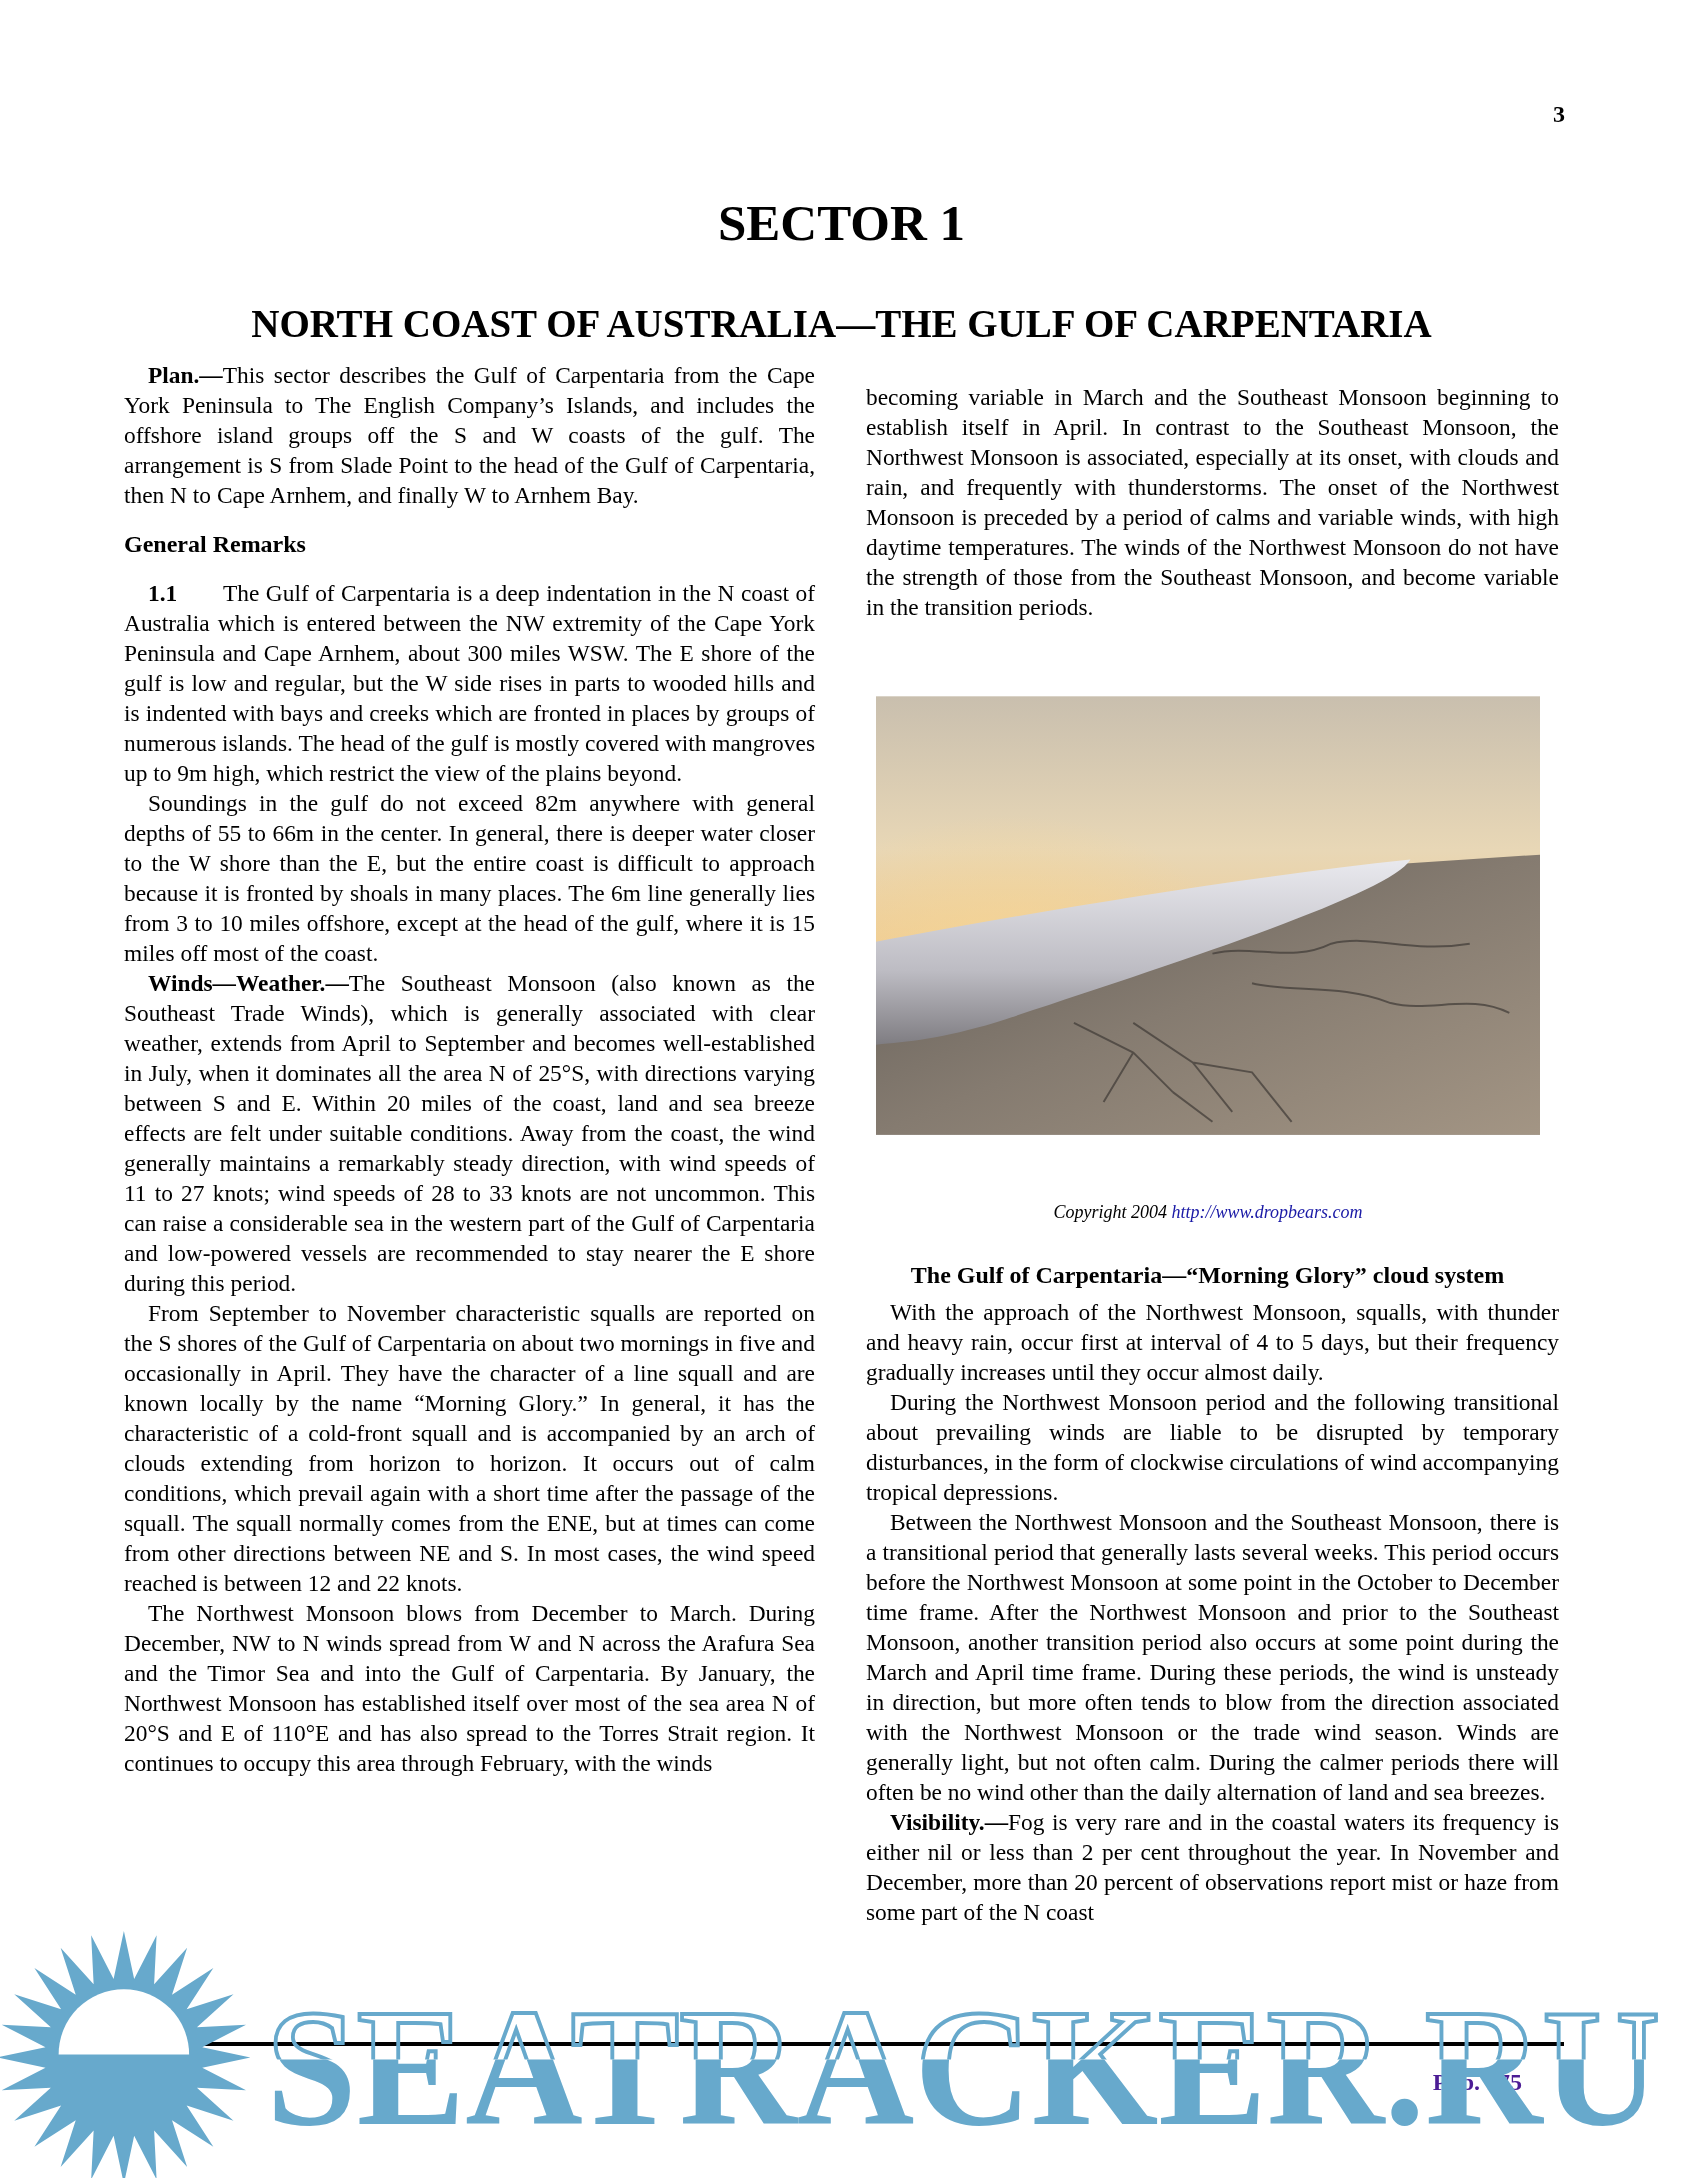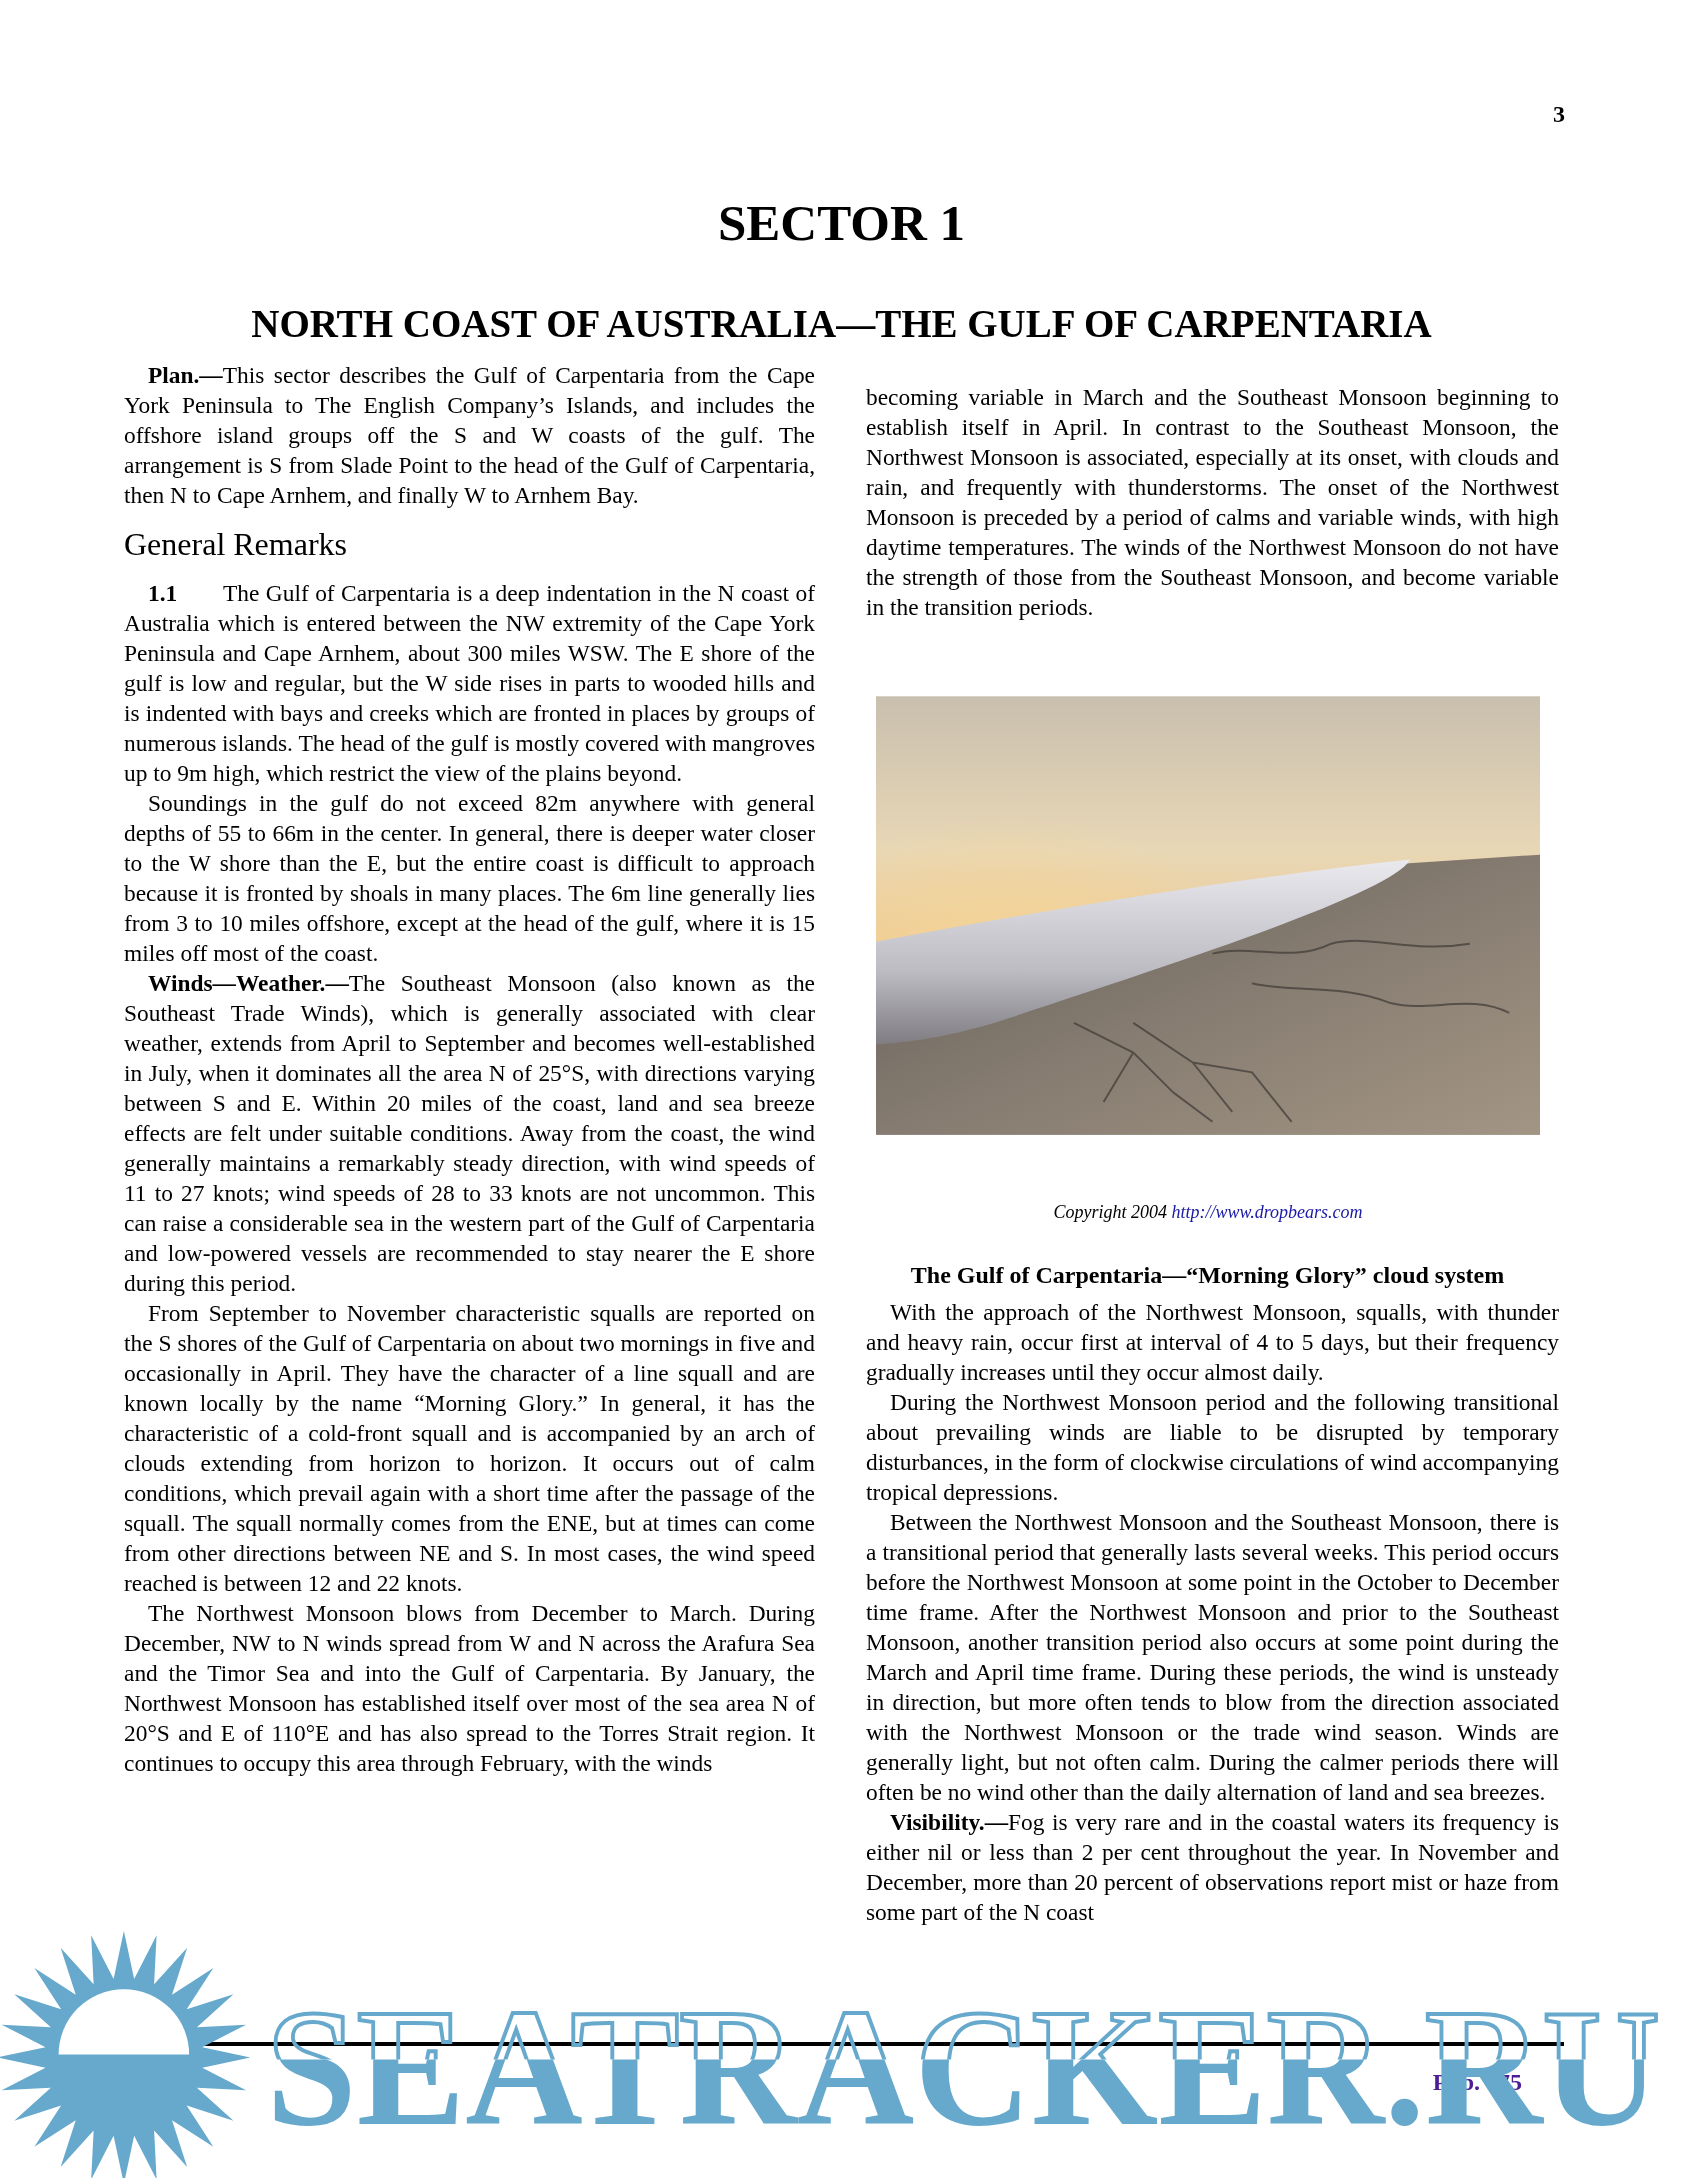--- a/index.html
+++ b/index.html
@@ -9,21 +9,21 @@
   .page-num { left: 1525px; top: 101px; width: 40px; text-align: right; font-size: 24px; font-weight: bold; }
   .sector-title { left: 0; width: 1683px; top: 194px; text-align: center; font-size: 51px; font-weight: bold; line-height: 59px; }
   .sector-subtitle { left: 0; width: 1683px; top: 307px; text-align: center; font-size: 39px; font-weight: bold; line-height: 34px; }
   .col { position: absolute; font-size: 23.4px; line-height: 30px; text-align: justify; }
   .col-left { left: 124px; top: 360px; width: 691px; }
   .col-right { left: 866px; top: 382px; width: 693px; }
   .col p { margin: 0; text-indent: 24px; }
   .col p.noindent { text-indent: 0; }
   .col b { font-weight: bold; }
   .sec-num { display: inline-block; width: 75px; font-weight: bold; text-indent: 0; }
-  .heading { font-size: 32px; font-weight: normal; margin: 17px 0 17px 0 !important; text-indent: 0 !important; line-height: 34px; }
+  .heading { font-size: 24px; font-weight: bold; margin: 17px 0 17px 0 !important; text-indent: 0 !important; line-height: 34px; }
   .photo { left: 876px; top: 696px; width: 664px; height: 439px; overflow: hidden; }
   .photo svg { display: block; }
   .copyright { left: 876px; top: 1201px; width: 664px; text-align: center; font-size: 18px; font-style: italic; line-height: 22px; }
   .copyright .url { color: #1a1aa6; }
   .caption { left: 861px; top: 1228px; width: 693px; text-align: center; font-size: 24px; font-weight: bold; line-height: 30px; margin-top: 32px; }
   .col-right-lower { left: 866px; top: 1297px; width: 693px; }
   .rule { left: 123px; top: 2042px; width: 1441px; height: 4px; background: #000; }
   .pub { left: 1352px; top: 2069px; width: 170px; text-align: right; font-size: 24px; font-weight: bold; color: #4c1d95; }
   .wm { left: 0; top: 1921px; width: 1683px; height: 257px; pointer-events: none; }
 </style>

